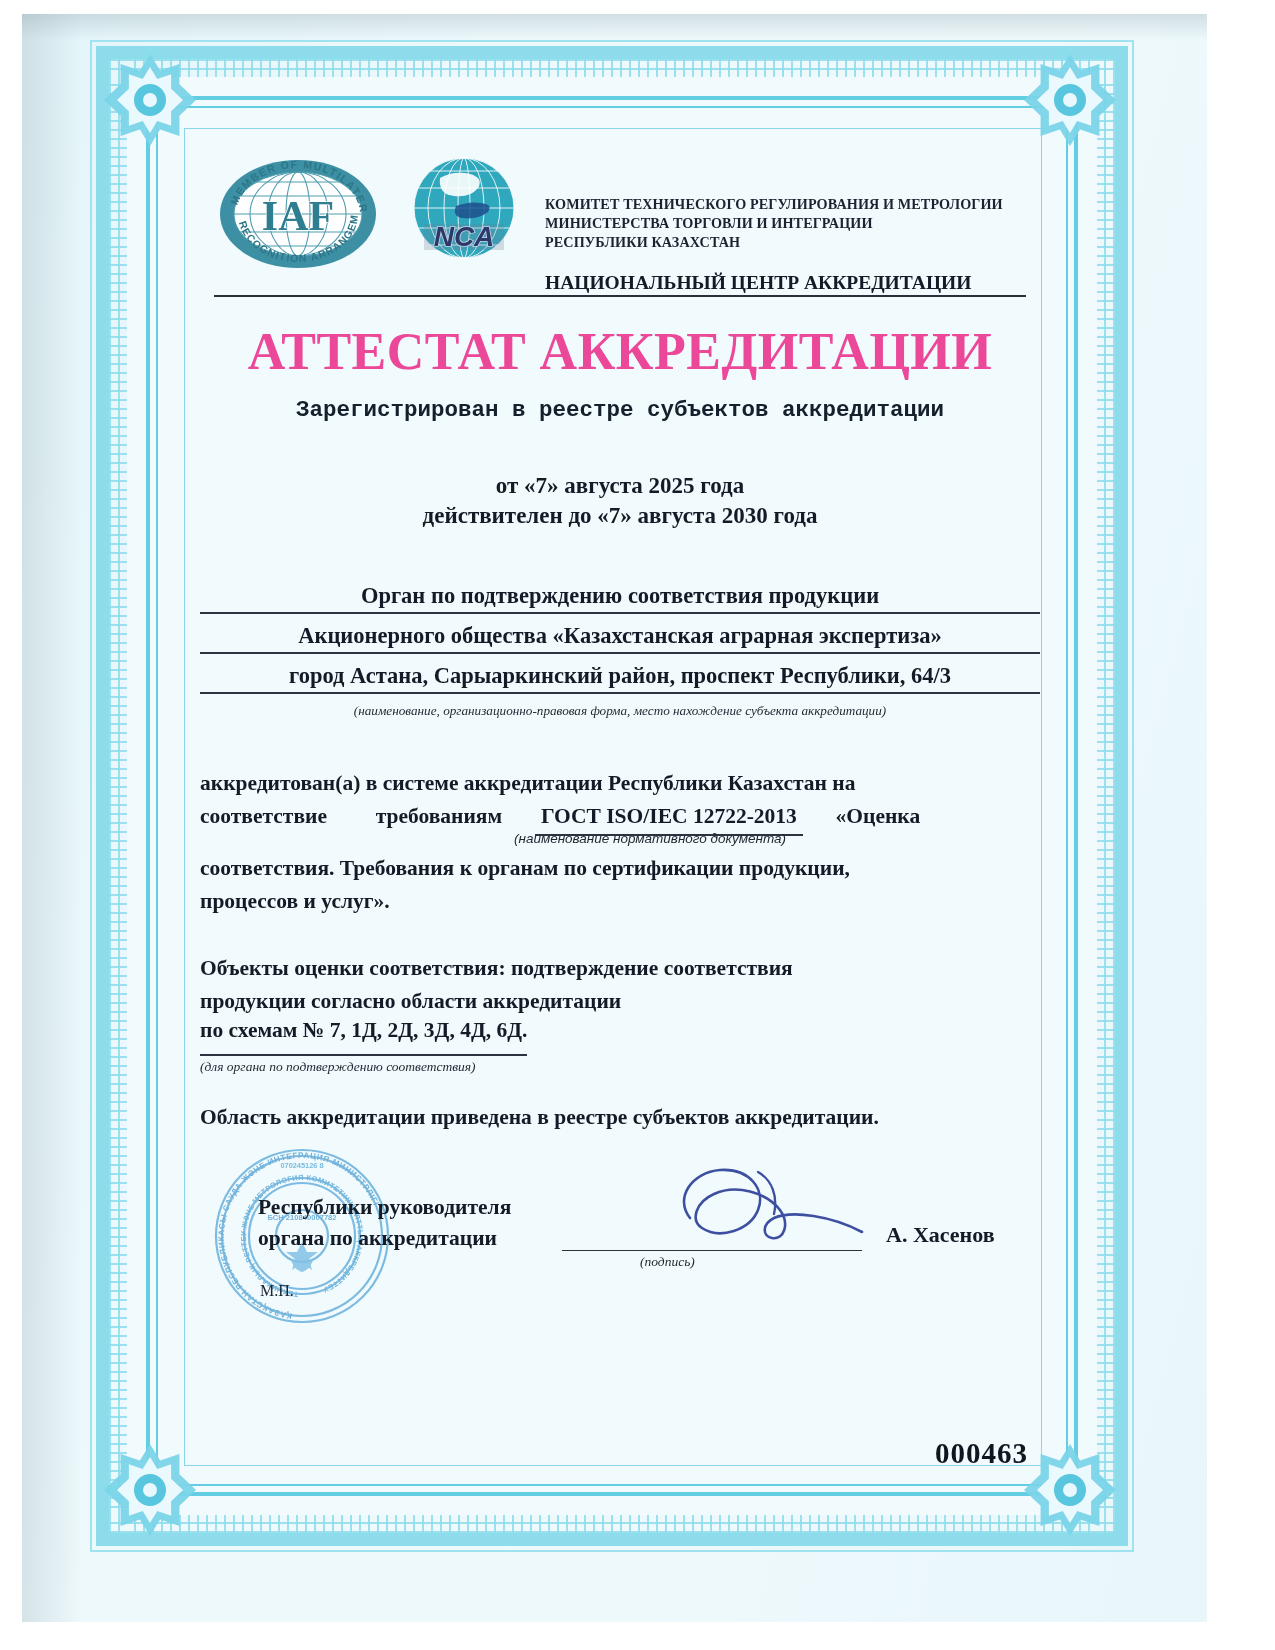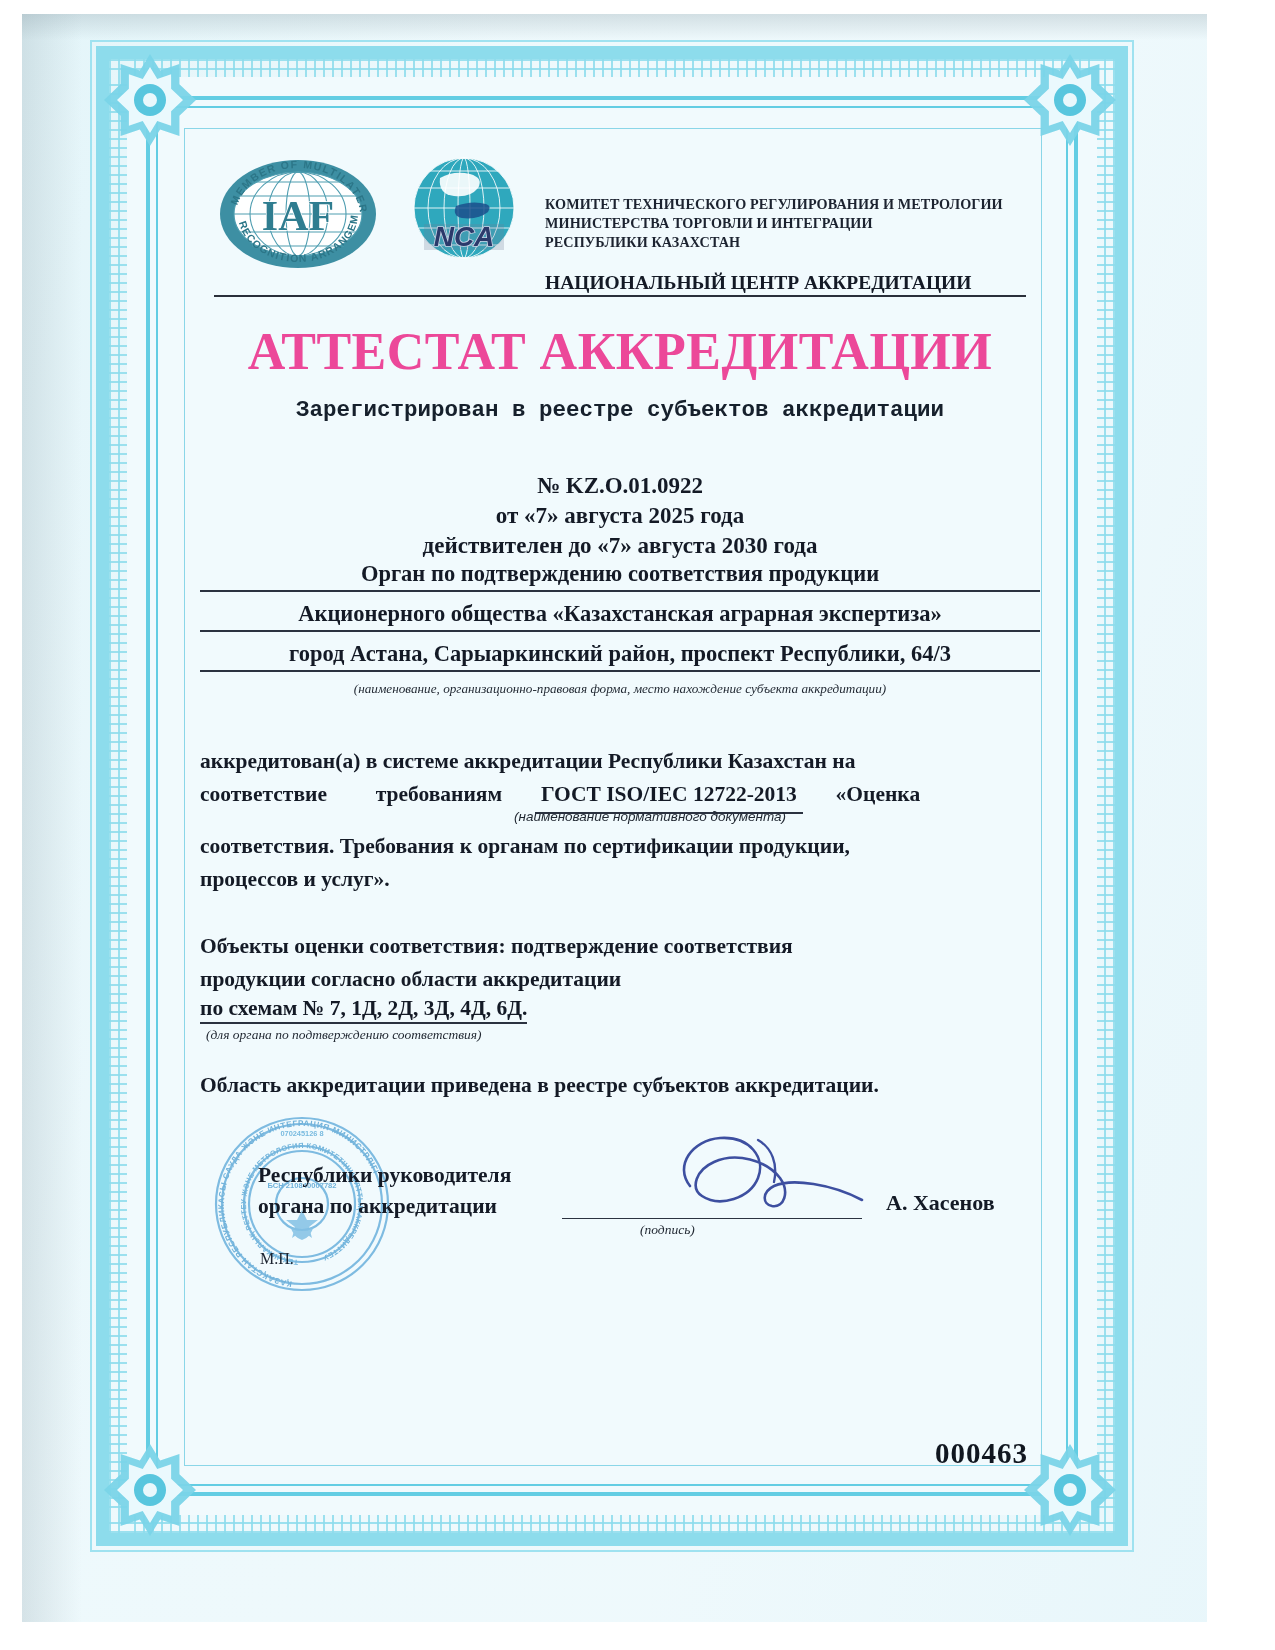--- a/index.html
+++ b/index.html
@@ -215,20 +215,21 @@
   .numblock div {
     font-family: "Liberation Serif", "DejaVu Serif", serif;
     font-weight: bold;
     font-size: 23px;
     color: #141a26;
     line-height: 30px;
   }
 
   
   .orgblock {
+    margin-top: 52px;
   }
   .rule-line {
     border-bottom: 2.2px solid #2b3240;
     text-align: center;
     padding-bottom: 3px;
     margin-bottom: 9px;
   }
   .rule-line .txt {
     font-family: "Liberation Serif", "DejaVu Serif", serif;
     font-weight: bold;
@@ -274,29 +275,28 @@
   }
 
   .objects { margin-top: 34px; }
   .schemes {
     display: inline-block;
     border-bottom: 2.2px solid #2b3240;
     font-family: "Liberation Serif", "DejaVu Serif", serif;
     font-weight: bold;
     font-size: 21.5px;
     color: #141a26;
-    padding-bottom: 1px;
+    padding-bottom: 11px;
   }
   .schemes-caption {
     font-family: "Liberation Serif", "DejaVu Serif", serif;
     font-style: italic;
     font-size: 13.5px;
     color: #1f2630;
     margin-top: 3px;
-    margin-left: 6px;
   }
   .scope-line {
     margin-top: 30px;
     font-family: "Liberation Serif", "DejaVu Serif", serif;
     font-weight: bold;
     font-size: 21.5px;
     color: #141a26;
   }
 
   
@@ -477,21 +477,20 @@
         <div class="org-main">НАЦИОНАЛЬНЫЙ ЦЕНТР АККРЕДИТАЦИИ</div>
       </div>
 
       <div class="header-rule"></div>
     </div>
 
     <div class="title">АТТЕСТАТ АККРЕДИТАЦИИ</div>
     <div class="subtitle">Зарегистрирован в реестре субъектов аккредитации</div>
 
     <div class="numblock">
-      <div>№ KZ.O.01.0922</div>
       <div>от «7» августа 2025 года</div>
       <div>действителен до «7» августа 2030 года</div>
     </div>
 
     <div class="orgblock">
       <div class="rule-line">
         <span class="txt">Орган по подтверждению соответствия продукции</span>
       </div>
       <div class="rule-line">
         <span class="txt">Акционерного общества «Казахстанская аграрная экспертиза»</span>

